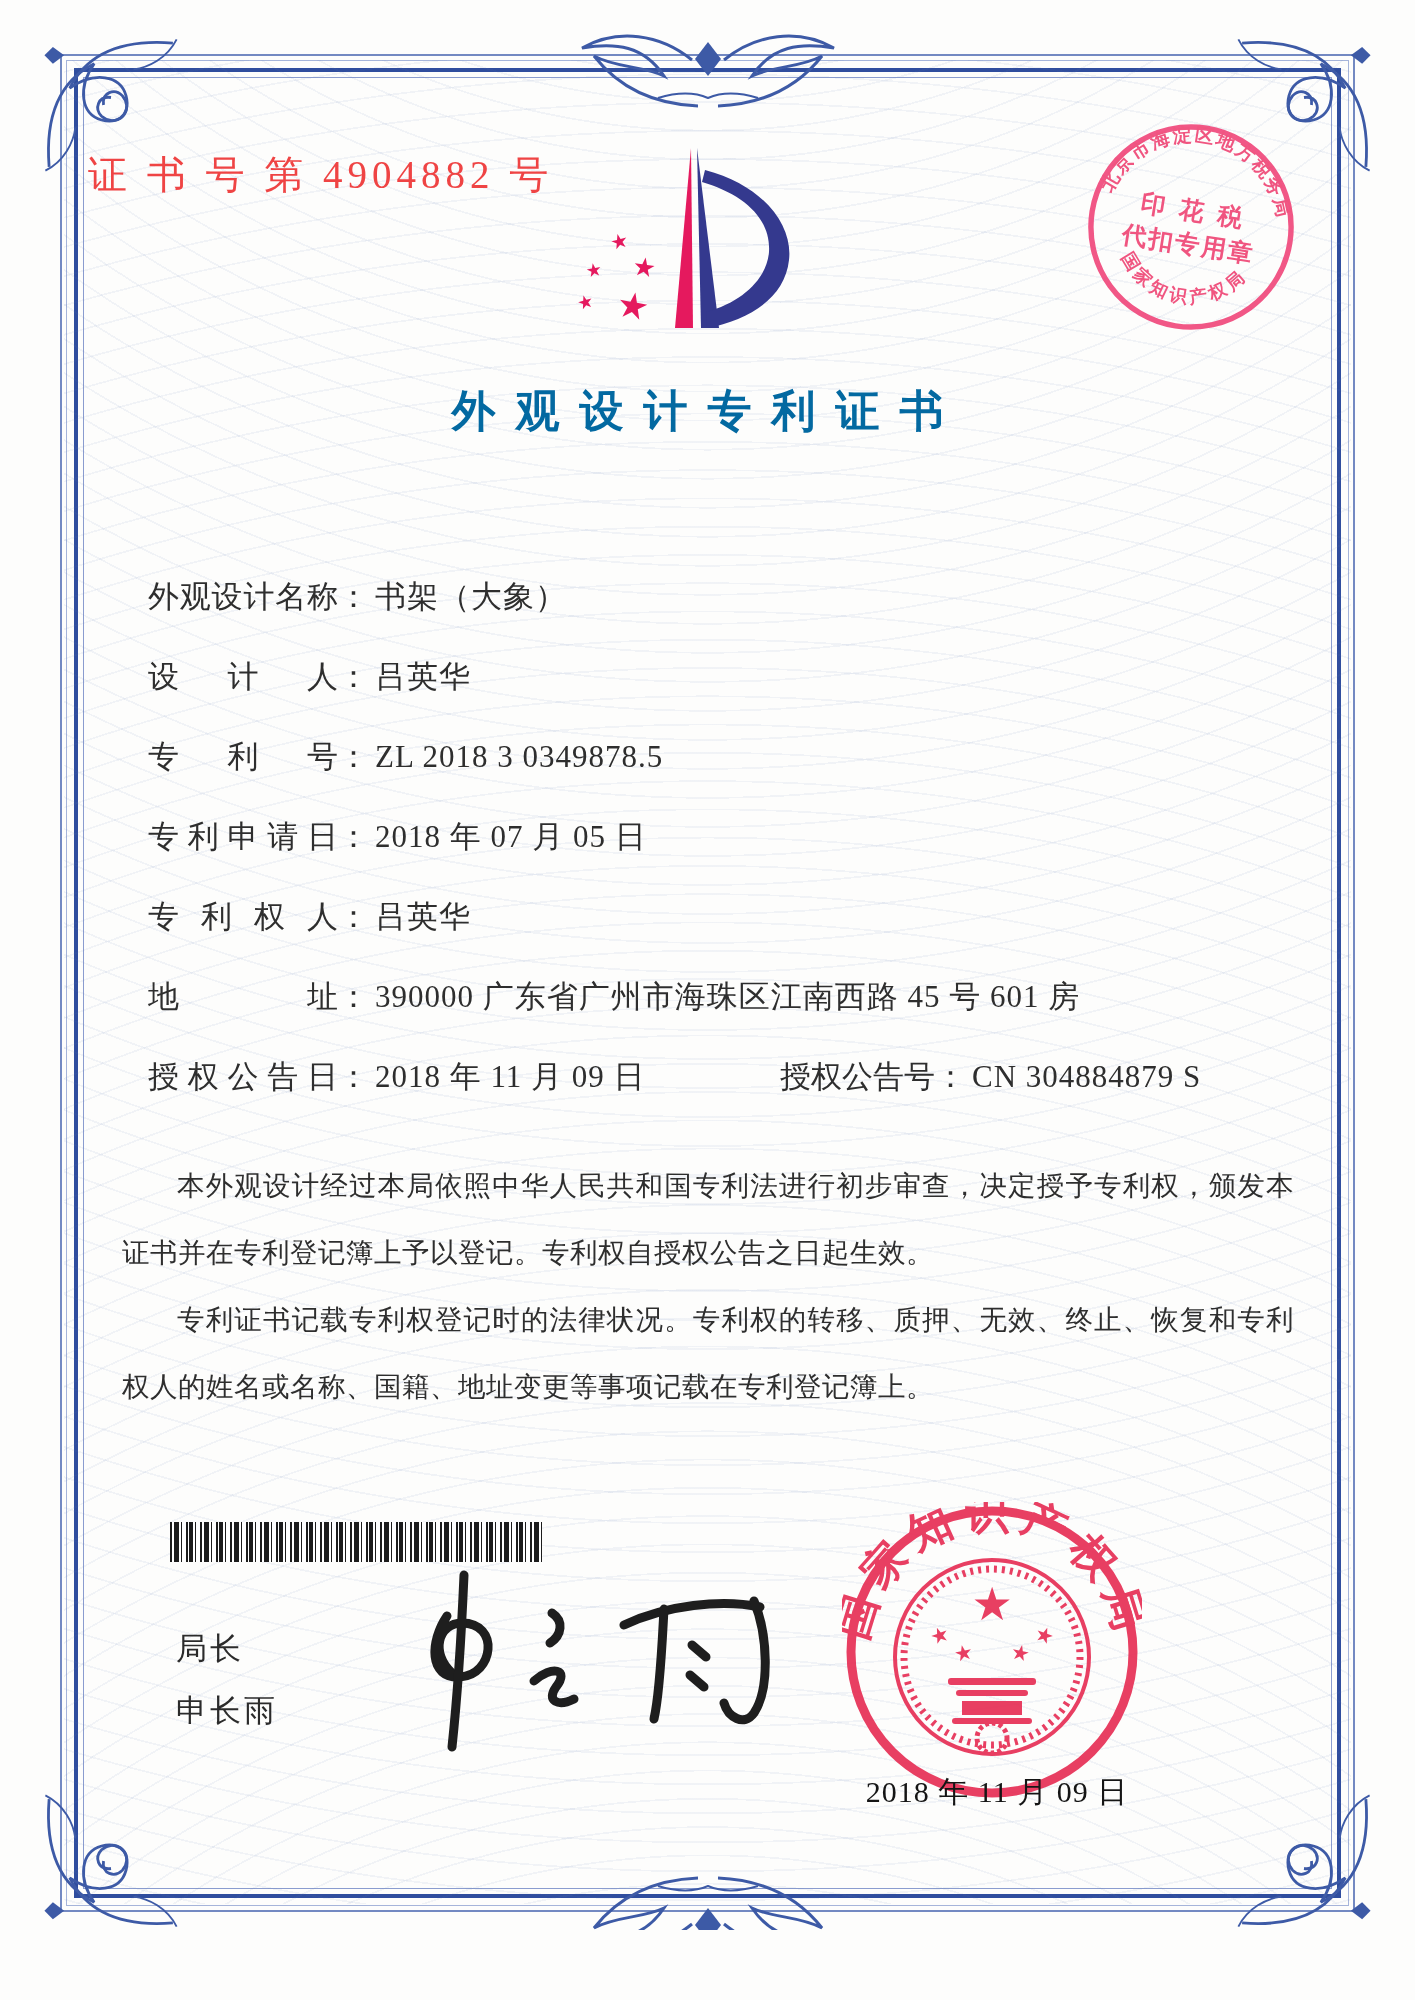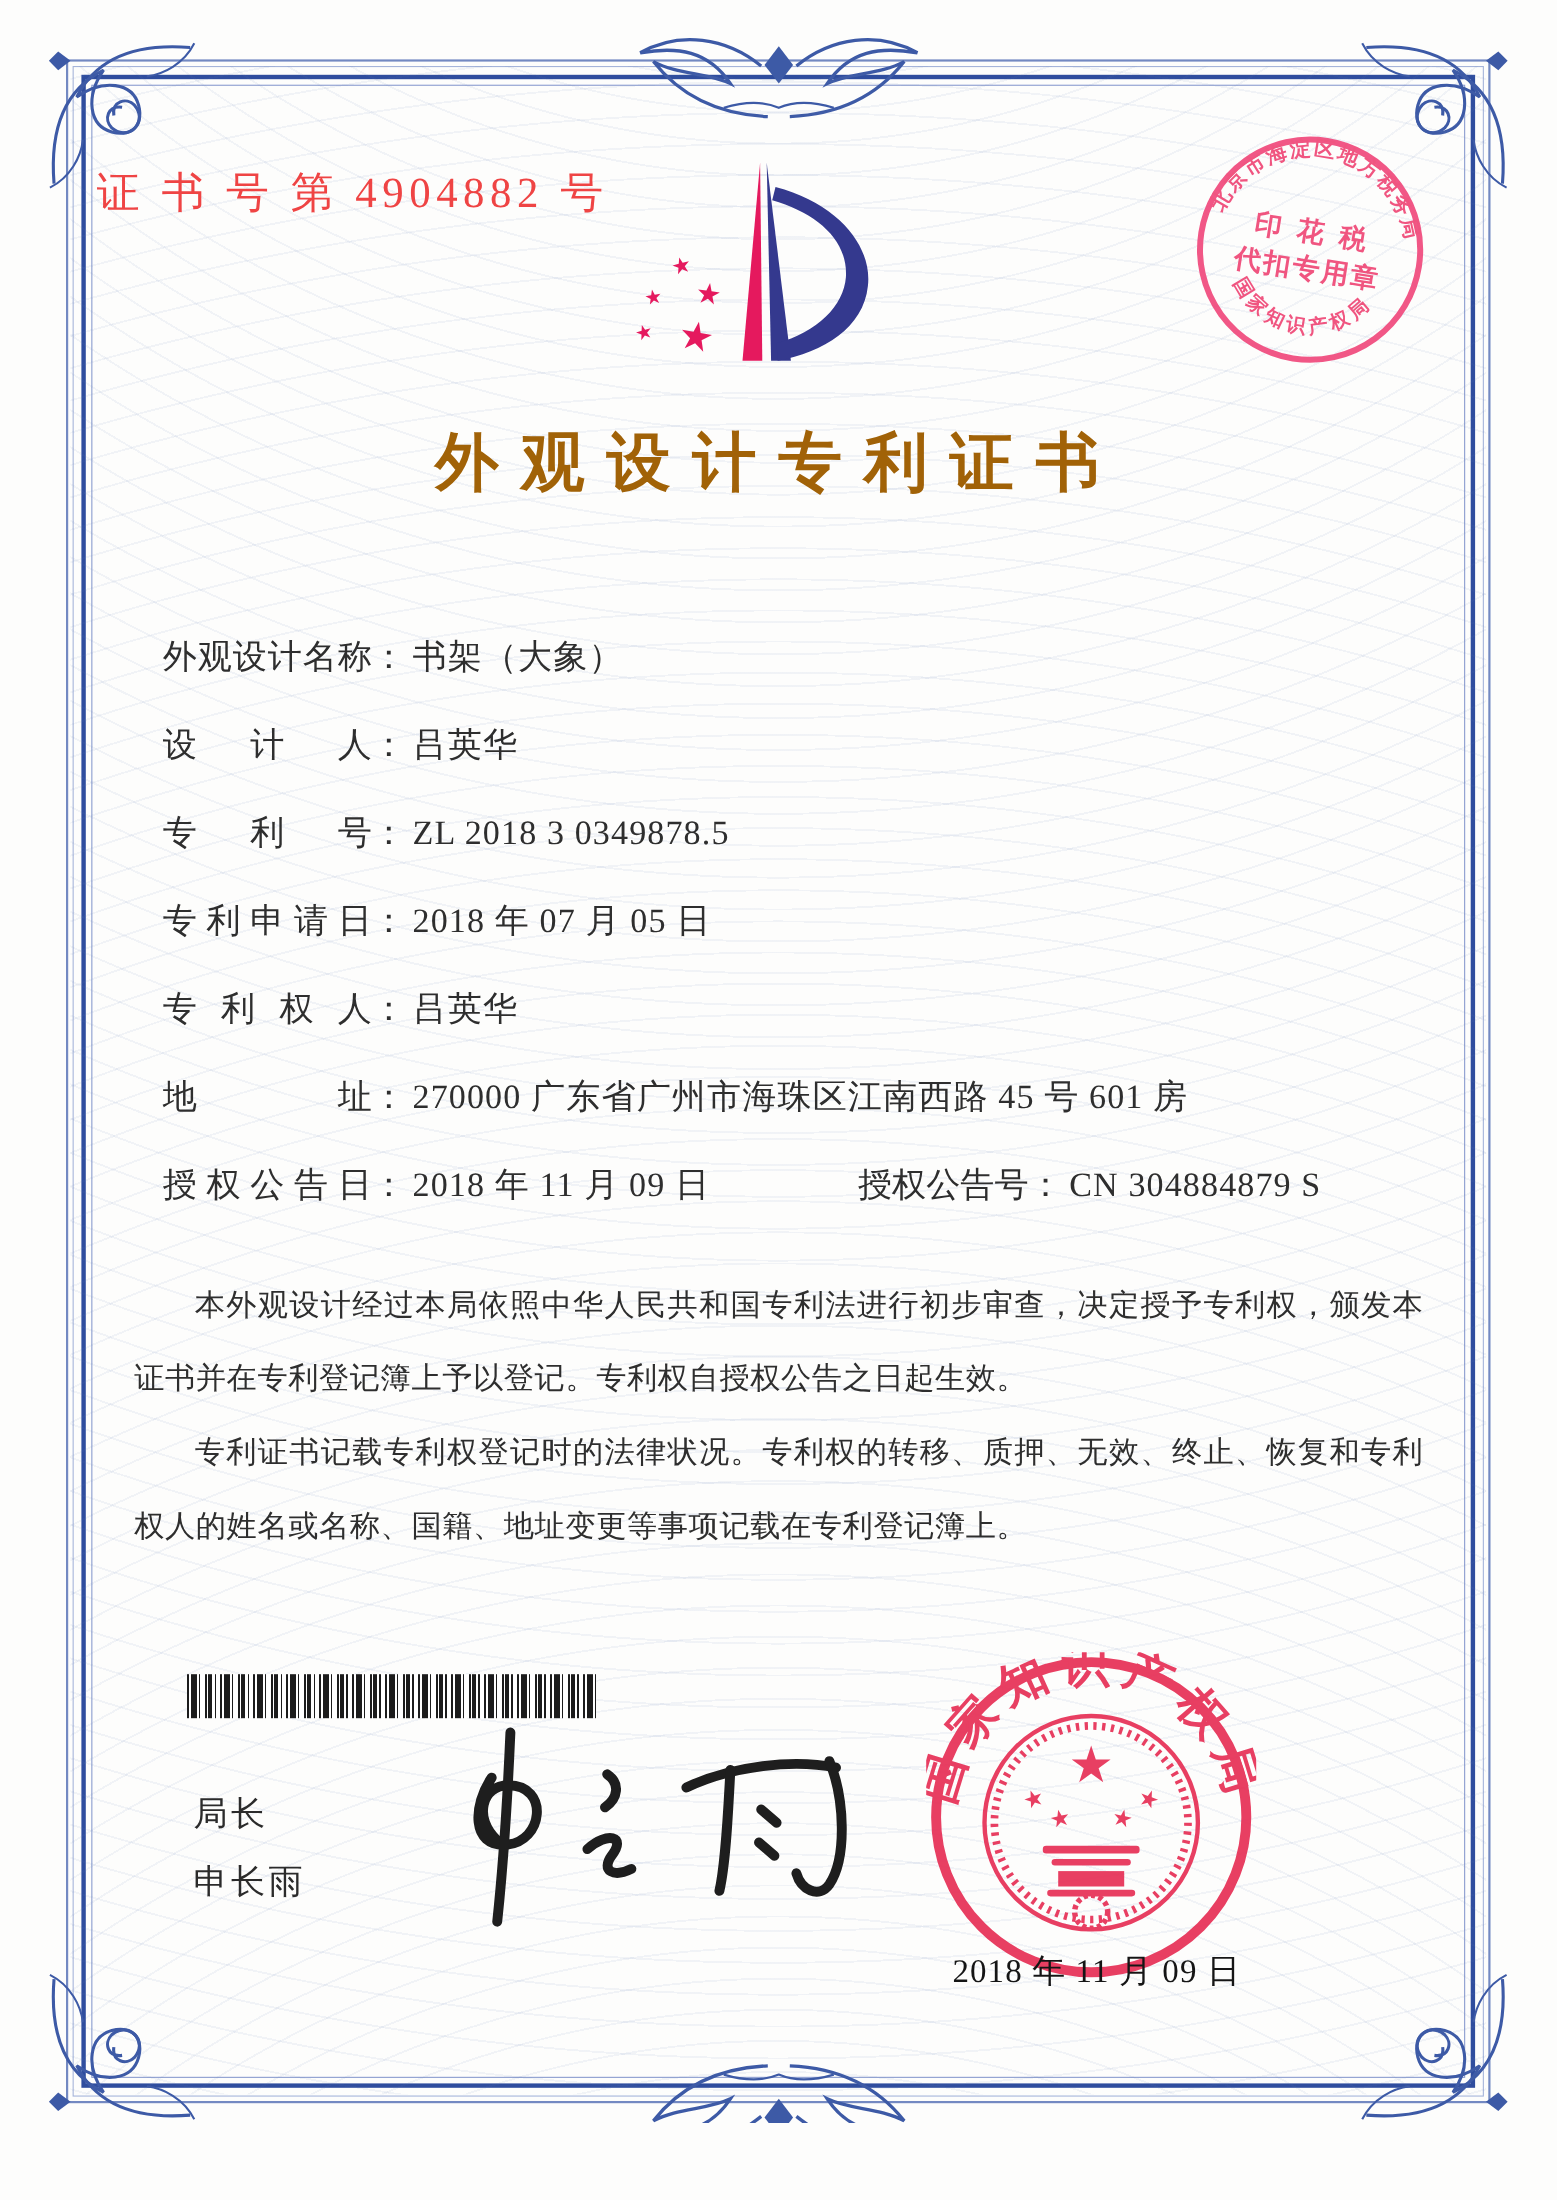--- a/index.html
+++ b/index.html
@@ -38,21 +38,21 @@
     position:absolute;left:88px;top:148px;
     font-size:39px;letter-spacing:5px;color:#ef4444;
   }
   .logo{position:absolute;left:575px;top:140px;}
   .tax-stamp{
     position:absolute;left:1082px;top:118px;width:218px;height:218px;
     transform:rotate(9deg);opacity:.9;
   }
   .title{
     position:absolute;left:0;right:0;top:382px;text-align:center;
-    font-size:58px;font-weight:bold;letter-spacing:20px;color:#a16207;
+    font-size:44px;font-weight:bold;letter-spacing:20px;color:#0369a1;
   }
 
   
   .fields{position:absolute;left:124px;top:576px;width:1170px;}
   .frow{position:relative;height:80px;font-size:31px;color:#2e2e2e;margin-left:24px;}
   .flabel{
     display:inline-block;width:190px;
     text-align:justify;text-align-last:justify;
     vertical-align:top;
   }
@@ -189,21 +189,21 @@
     <div class="frow">
       <span class="flabel">专利号</span><span class="fcolon">：</span><span class="fvalue">ZL 2018 3 0349878.5</span>
     </div>
     <div class="frow">
       <span class="flabel">专利申请日</span><span class="fcolon">：</span><span class="fvalue">2018 年 07 月 05 日</span>
     </div>
     <div class="frow">
       <span class="flabel">专利权人</span><span class="fcolon">：</span><span class="fvalue">吕英华</span>
     </div>
     <div class="frow">
-      <span class="flabel">地址</span><span class="fcolon">：</span><span class="fvalue">270000  广东省广州市海珠区江南西路 45 号 601 房</span>
+      <span class="flabel">地址</span><span class="fcolon">：</span><span class="fvalue">390000  广东省广州市海珠区江南西路 45 号 601 房</span>
     </div>
     <div class="frow">
       <span class="flabel">授权公告日</span><span class="fcolon">：</span><span class="fvalue">2018 年 11 月 09 日</span>
       <span class="grant-right">
         <span class="flabel2">授权公告号</span><span class="fcolon">：</span><span class="fvalue">CN 304884879 S</span>
       </span>
     </div>
   </div>
 
   <div class="paras">

